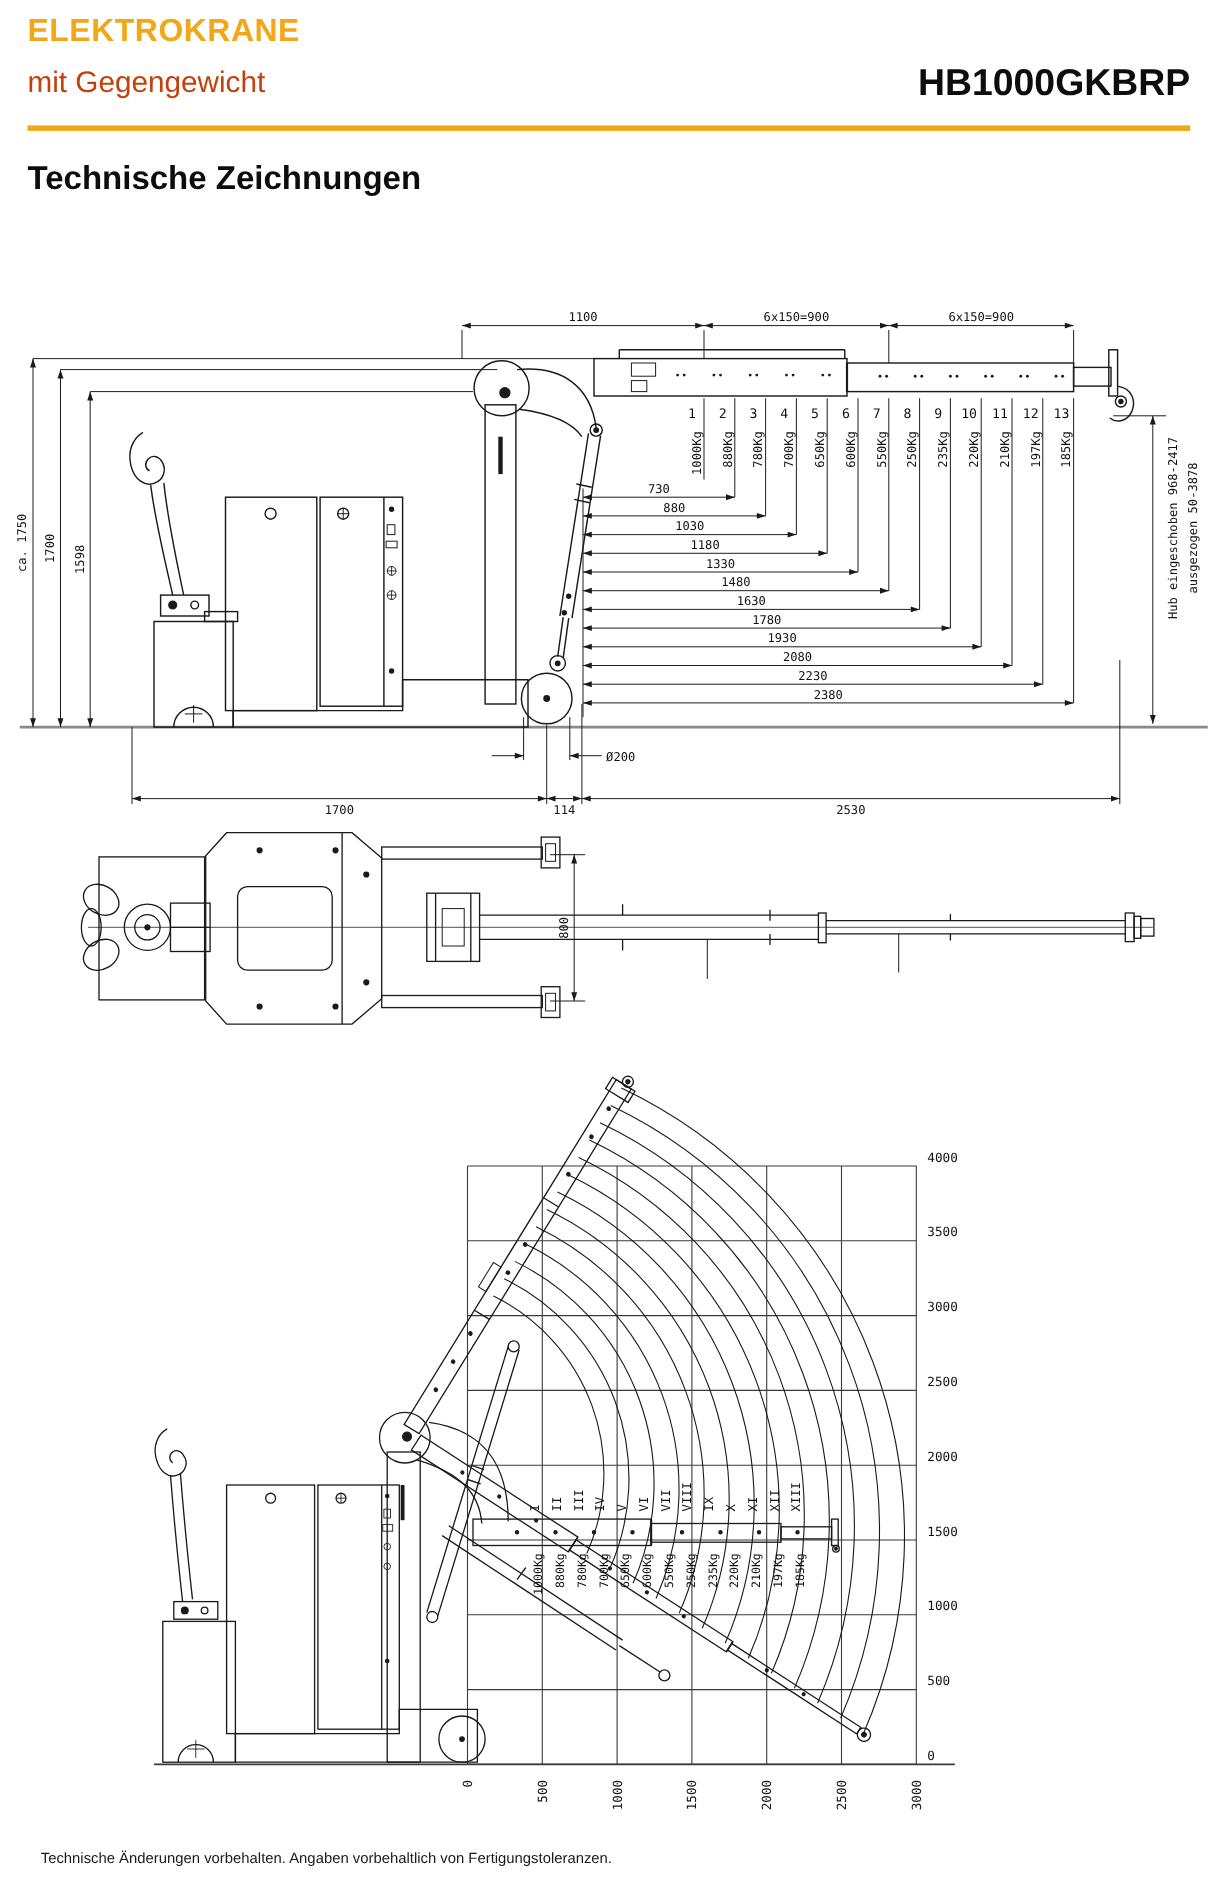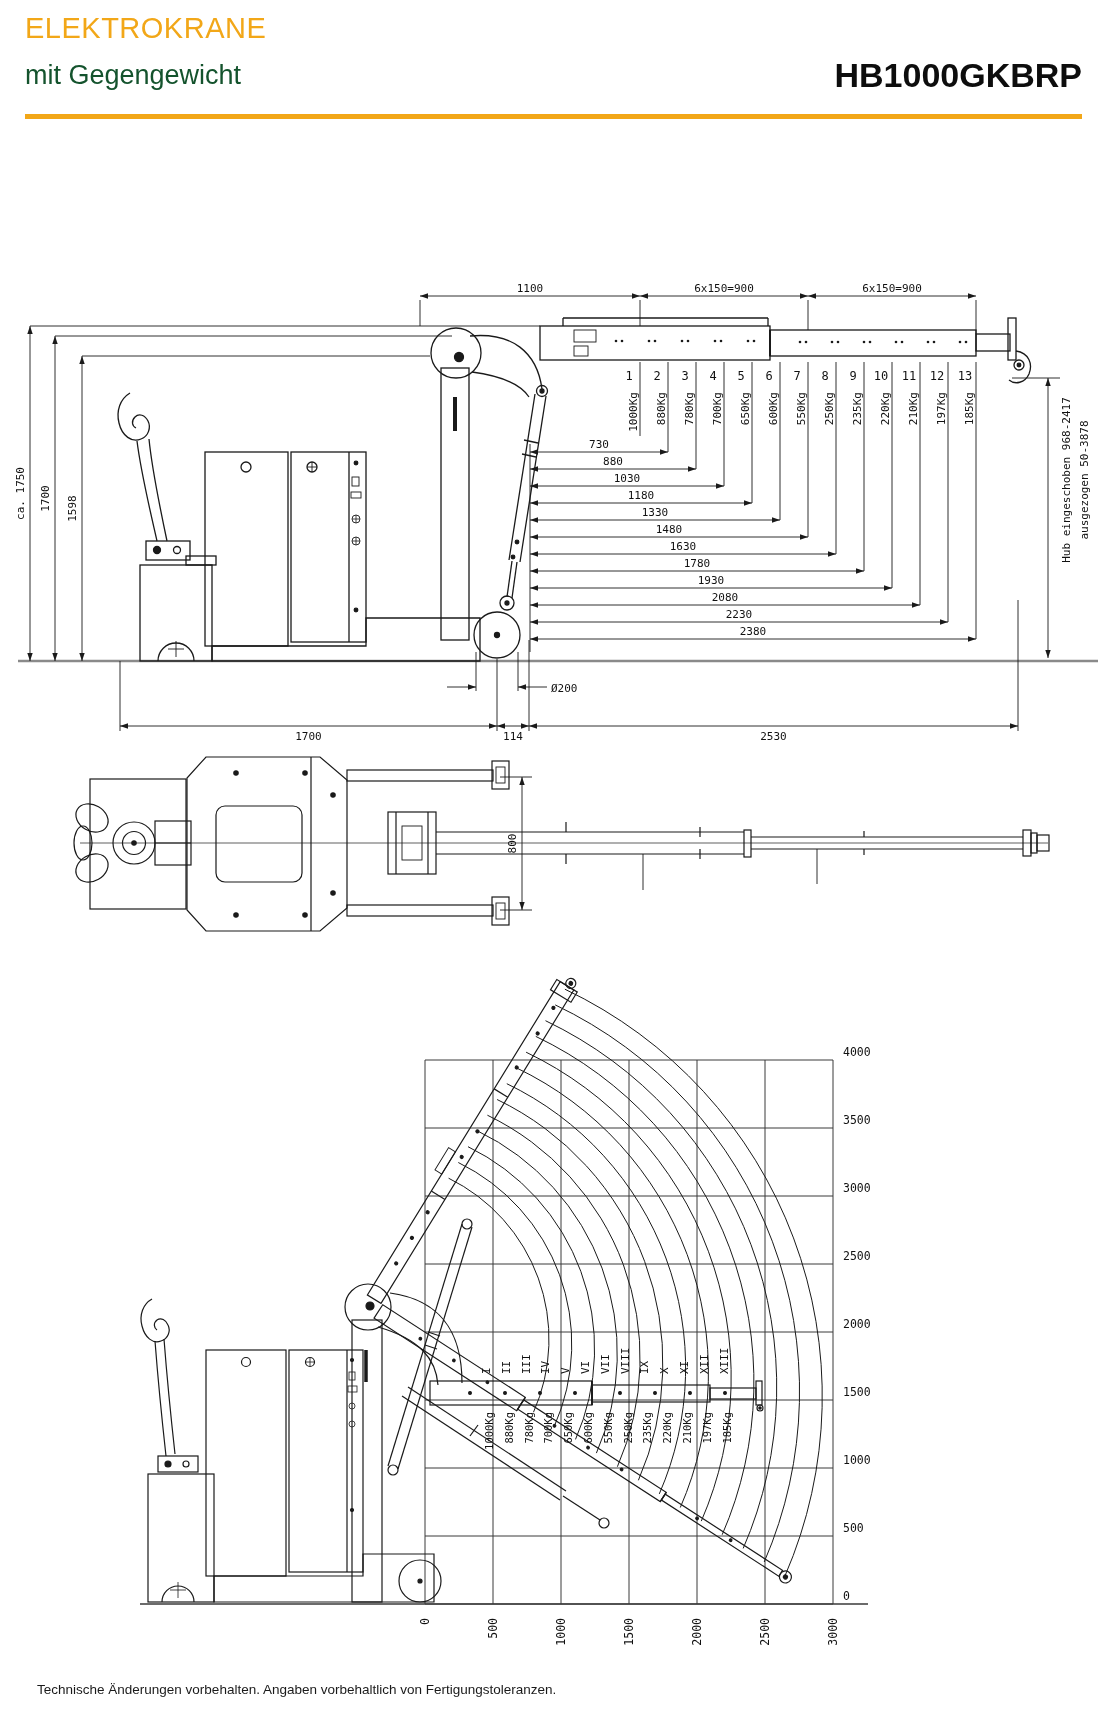--- a/index.html
+++ b/index.html
@@ -1,38 +1,39 @@
 <!DOCTYPE html>
 <html><head>
 <meta charset="utf-8">
 <style>
   html,body{margin:0;padding:0;background:#fff;}
   .page{position:relative;width:1107px;height:1709px;background:#fff;overflow:hidden;
         font-family:"Liberation Sans",sans-serif;color:#111;}
-  .brand{position:absolute;left:25px;top:12px;font-size:29px;font-weight:400;letter-spacing:.5px;}
-  .subtitle{position:absolute;left:25px;top:60px;font-size:27px;font-weight:400;color:#14532d;}
+  .brand{position:absolute;left:25px;top:12px;font-size:29px;font-weight:700;letter-spacing:.5px;}
+  .subtitle{position:absolute;left:25px;top:60px;font-size:27px;font-weight:400;color:#c2410c;}
   .model{position:absolute;right:25px;top:56px;font-size:34px;font-weight:800;color:#0d0d0d;text-align:center;}
   .rule{position:absolute;left:25px;right:25px;top:114px;height:5px;}
   .section-title{position:absolute;left:25px;top:146px;margin:0;font-size:30px;font-weight:700;color:#0d0d0d;}
   .footer{position:absolute;left:25px;top:1670px;margin:12px;font-size:13.5px;color:#1a1a1a;}
   svg.drawings{position:absolute;left:0;top:0;}
   svg text{fill:#111;}
 </style>
 </head>
 <body>
 
 <div class="page">
 
   <header>
     <div class="brand" style="color: rgb(242, 167, 24);">ELEKTROKRANE</div>
     <div class="subtitle">mit Gegengewicht</div>
     <div class="model">HB1000GKBRP</div>
     <div class="rule" style="background: rgb(242, 167, 24);"></div>
   </header>
 
+  <h1 class="section-title">Technische Zeichnungen</h1>
 
   <svg class="drawings" width="1107" height="1709" viewBox="0 0 1107 1709">
 
     <g id="side-view">
       <g stroke="#1a1a1a" fill="none" stroke-width="1.3">
 
         <line x1="18" y1="661" x2="1098" y2="661" stroke="#8a8a8a" stroke-width="2.4"></line>
 
         <path d="M130,393 c-10,6 -14,18 -11,30 c3,13 13,20 22,16 c8,-3 10,-12 7,-18 c-3,-6 -9,-8 -13,-4 c-4,4 -3,9 1,11"></path>
         <path d="M137,441 C141,473 150,510 157,541"></path>

